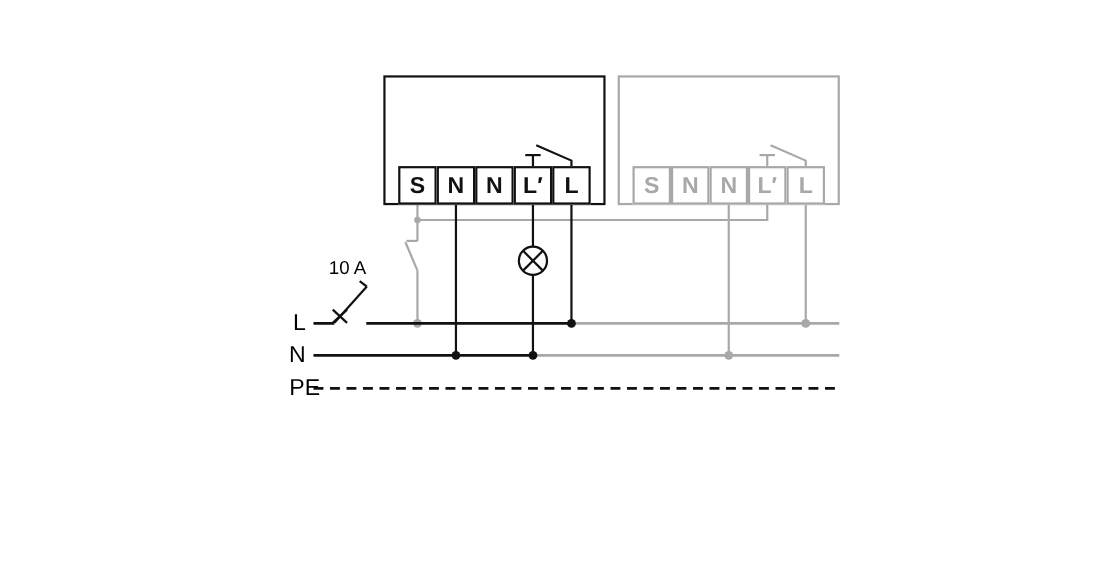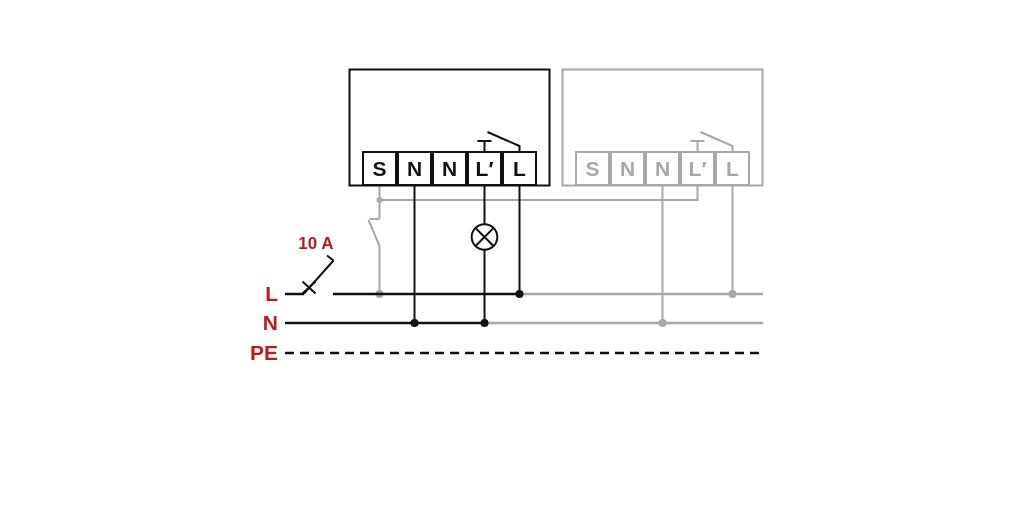--- a/index.html
+++ b/index.html
@@ -6,22 +6,22 @@
   #stage{
     position:relative;
     width:1016px;height:531px;
     background:#ffffff;
     font-family:"Liberation Sans","DejaVu Sans",sans-serif;
     overflow:hidden;
   }
   #wires{position:absolute;left:0;top:0;}
   .lbl{
     position:absolute;
-    font-weight:bold;
-    color:#b91c1c;
+    font-weight:normal;
+    color:#000000;
     line-height:24px;
   }
   .bus-lbl{width:48px;text-align:right;font-size:21px;}
   .fuse-lbl{width:56px;text-align:center;font-size:17px;line-height:17px;}
   .tstrip{
     position:absolute;
     top:151px;
     display:flex;
   }
   .tcell{
@@ -134,15 +134,15 @@
     <div class="tcell">L′</div>
     <div class="tcell">L</div>
   </div>
 
   <div class="lbl fuse-lbl" style="left:288px;top:235px">10 A</div>
 
   <div class="lbl bus-lbl" style="left:230px;top:282px">L</div>
 
   <div class="lbl bus-lbl" style="left:230px;top:311px">N</div>
 
-  <div class="lbl bus-lbl" style="left:230px;top:341px">PE</div>
+  <div class="lbl bus-lbl" style="left:243px;top:341px">PE</div>
 
 </div>
 
 </body></html>

